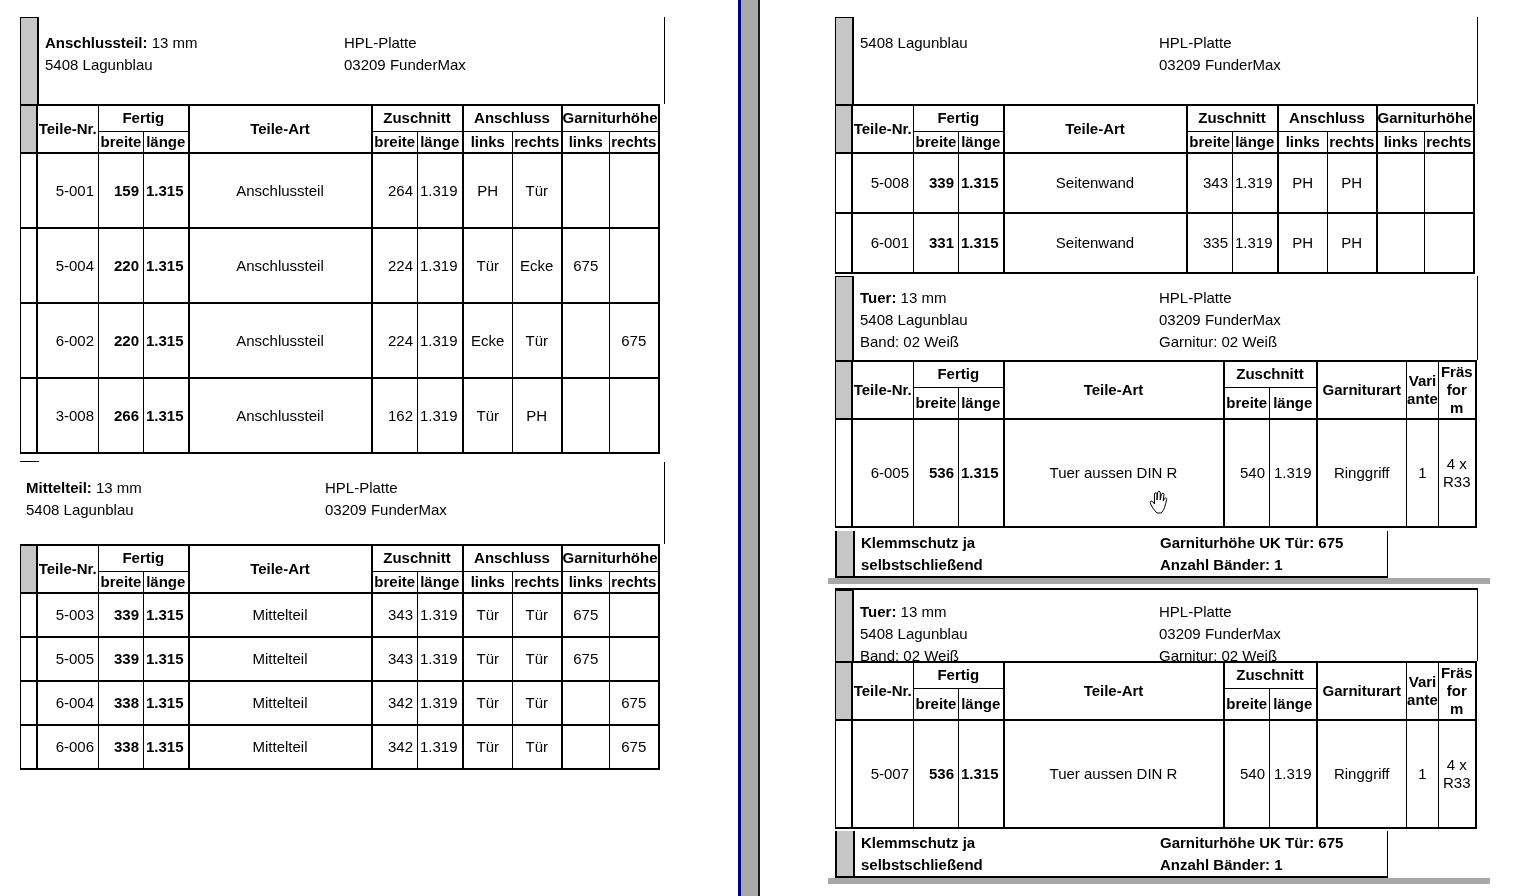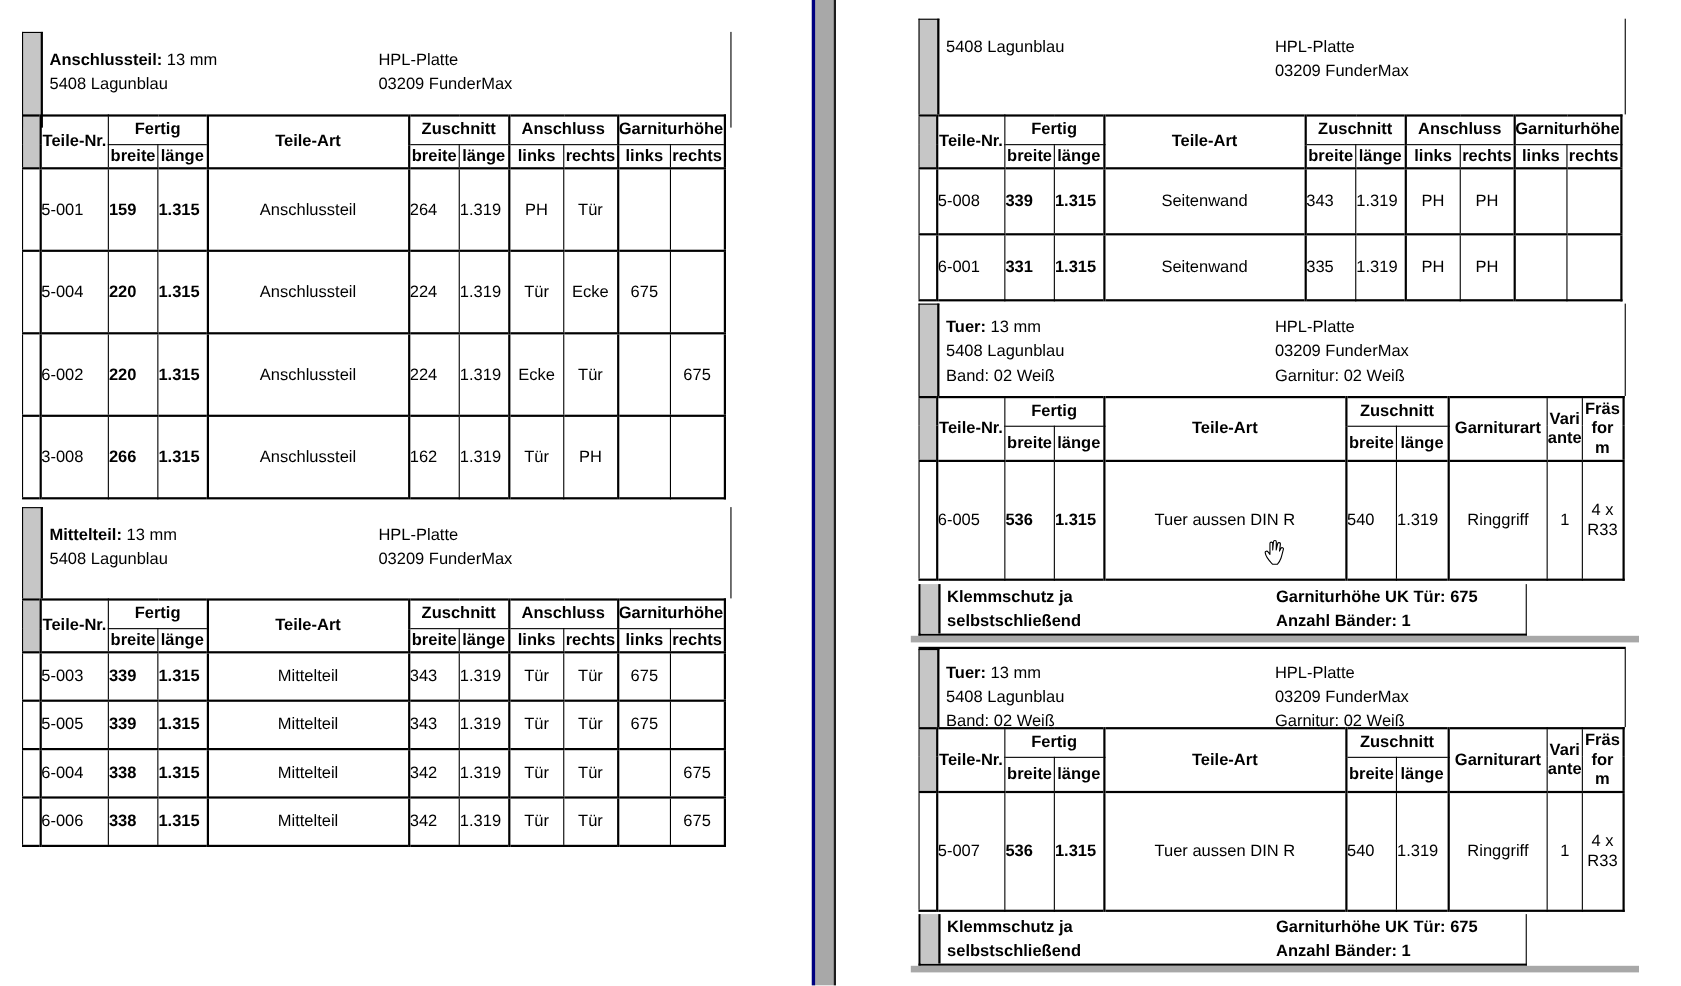--- a/index.html
+++ b/index.html
@@ -28,21 +28,21 @@
 
   
   table.tb{position:absolute;left:0;border-collapse:collapse;table-layout:fixed;
     border:2px solid #000;border-left:1px solid #000;}
   table.tb td{border:1px solid #000;padding:0;overflow:hidden;vertical-align:middle;line-height:18px;}
   table.tb td.mk{background:var(--marker-gray,#c6c6c6);border-right:2px solid #000;}
   table.tb td.mkw{background:#fff;border-right:2px solid #000;}
   tr.dr > td{border-top:2px solid #000;}
   td.thL{border-left:2px solid #000 !important;}
   .hc{font-weight:bold;text-align:center;}
-  .rt{text-align:left;padding-right:4px !important;margin-left:26px;}
+  .rt{text-align:right;padding-right:4px !important;margin-left:26px;}
   .ctr{text-align:center;}
   .bold{font-weight:bold;}
   .pre{white-space:pre-line;line-height:16px;}
   tr.hr1{height:26px;} tr.hr2{height:22px;} tr.hr2d{height:32px;}
   tr.rA{height:75px;} tr.rM{height:44px;} tr.rS{height:60px;} tr.rD{height:108px;}
 
   
   .sec-foot{position:absolute;left:0;display:flex;box-sizing:border-box;width:553px;
     border:2px solid #000;border-top:none;border-right:1px solid #000;background:#fff;}
   .sec-foot .mk{width:16px;background:var(--marker-gray,#c6c6c6);border-right:2px solid #000;}
@@ -54,22 +54,22 @@
   .pbar{position:absolute;left:-7px;width:662px;height:6px;background:var(--separator-gray,#a8a8a8);}
   #page-divider{position:absolute;left:738px;top:0;width:17px;height:896px;
     background:var(--separator-gray,#a8a8a8);
     border-left:3px solid var(--separator-navy,#000080);
     border-right:2px solid #1c1c1c;}
 
   
   #cursor{position:absolute;left:1148px;top:490px;width:20px;height:24px;}
 
   
-  #headA{top:29px;height:87px;}   #tableA{top:104px;}
-  #headM{top:461px;height:83px;}  #tableM{top:544px;}
+  #headA{top:17px;height:87px;}   #tableA{top:104px;}
+  #headM{top:461px;height:83px;flex-direction:column;}  #tableM{top:544px;}
   #headS{top:17px;height:87px;}   #tableS{top:104px;}
   #headT1{top:276px;height:84px;} #tableT1{top:360px;}
   #foot1{top:531px;height:47px;}  #bar1{top:578px;}
   #headT2{top:588px;height:73px;} #tableT2{top:661px;}
   #foot2{top:831px;height:47px;}  #bar2{top:878px;}
 </style>
 </head>
 <body>
 
 <div class="page" id="page-left">

